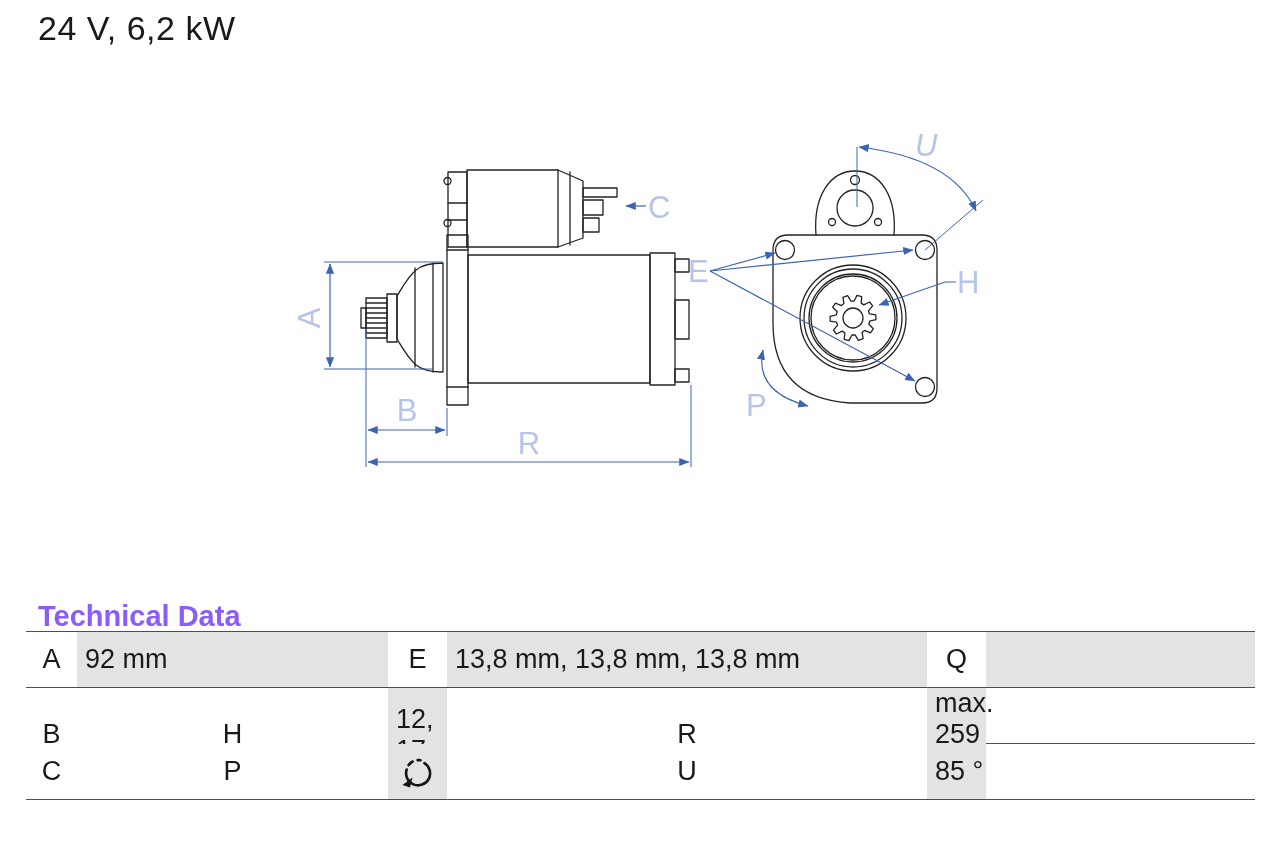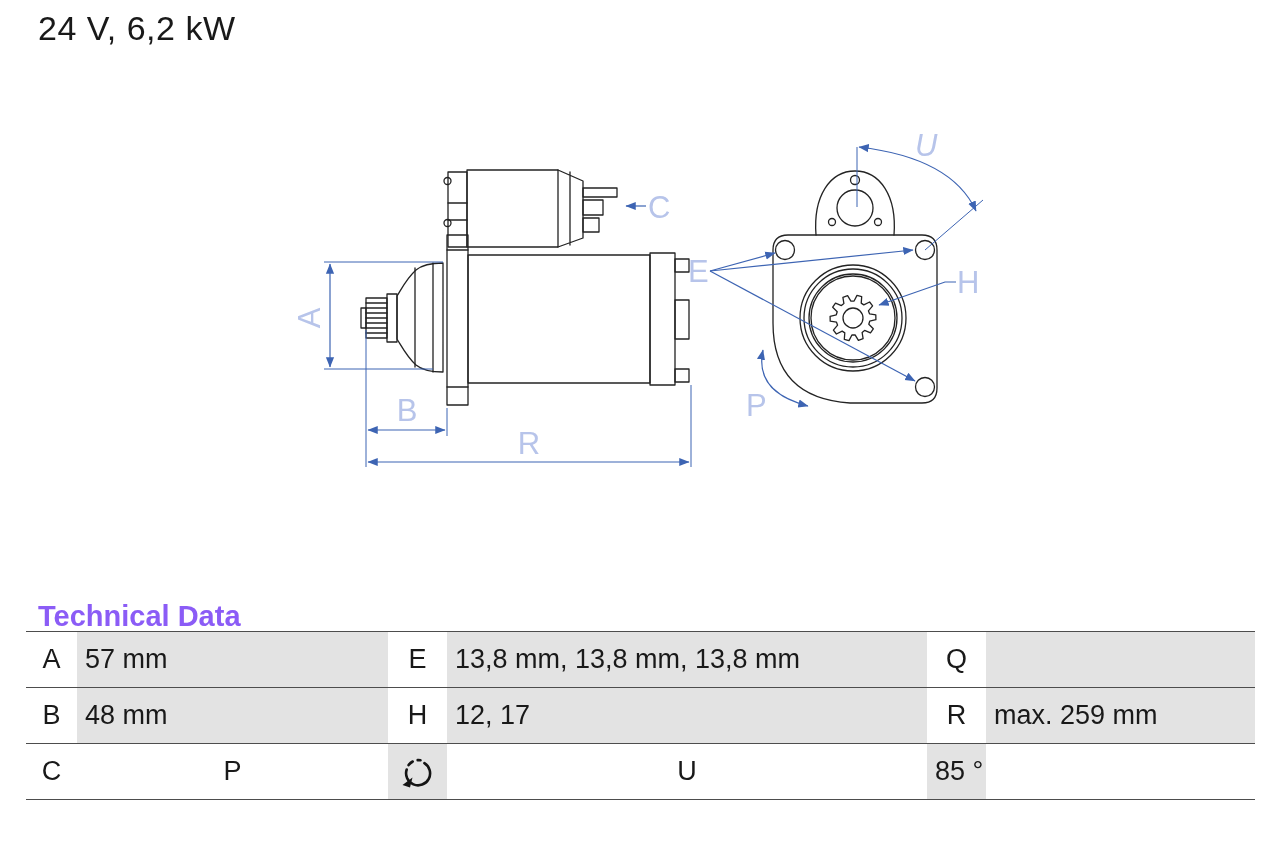--- a/index.html
+++ b/index.html
@@ -145,29 +145,28 @@
       <text class="dim-label" x="746" y="416">P</text>
     </g>
   </g>
 </svg>
 
 <div class="tech">Technical Data</div>
 
 <div class="data-table">
   <div class="t-row">
     <div class="t-key">A</div>
-    <div class="t-val">57 mm</div>
+    <div class="t-val">92 mm</div>
     <div class="t-key">E</div>
     <div class="t-val">13,8 mm, 13,8 mm, 13,8 mm</div>
     <div class="t-key">Q</div>
     <div class="t-val"></div>
   </div>
   <div class="t-row">
     <div class="t-key">B</div>
-    <div class="t-val">48 mm</div>
     <div class="t-key">H</div>
     <div class="t-val">12, 17</div>
     <div class="t-key">R</div>
     <div class="t-val">max. 259 mm</div>
   </div>
   <div class="t-row">
     <div class="t-key">C</div>
     <div class="t-key">P</div>
     <div class="t-val">
       <svg class="rot-icon" viewBox="0 0 36 40">

